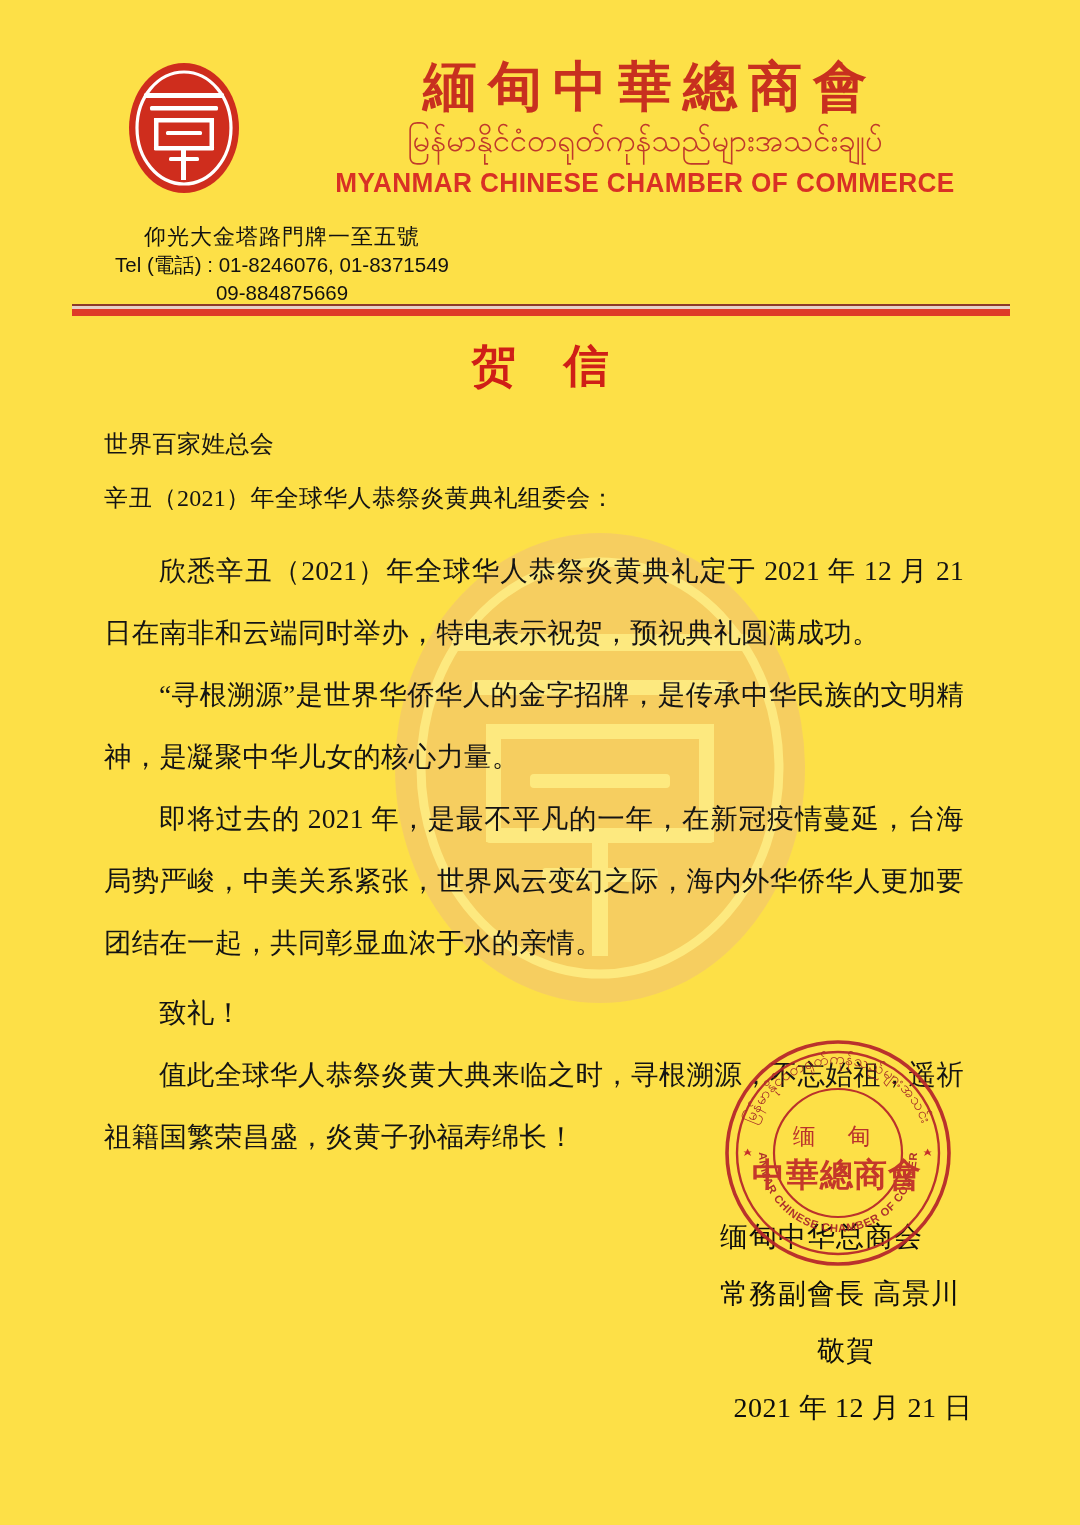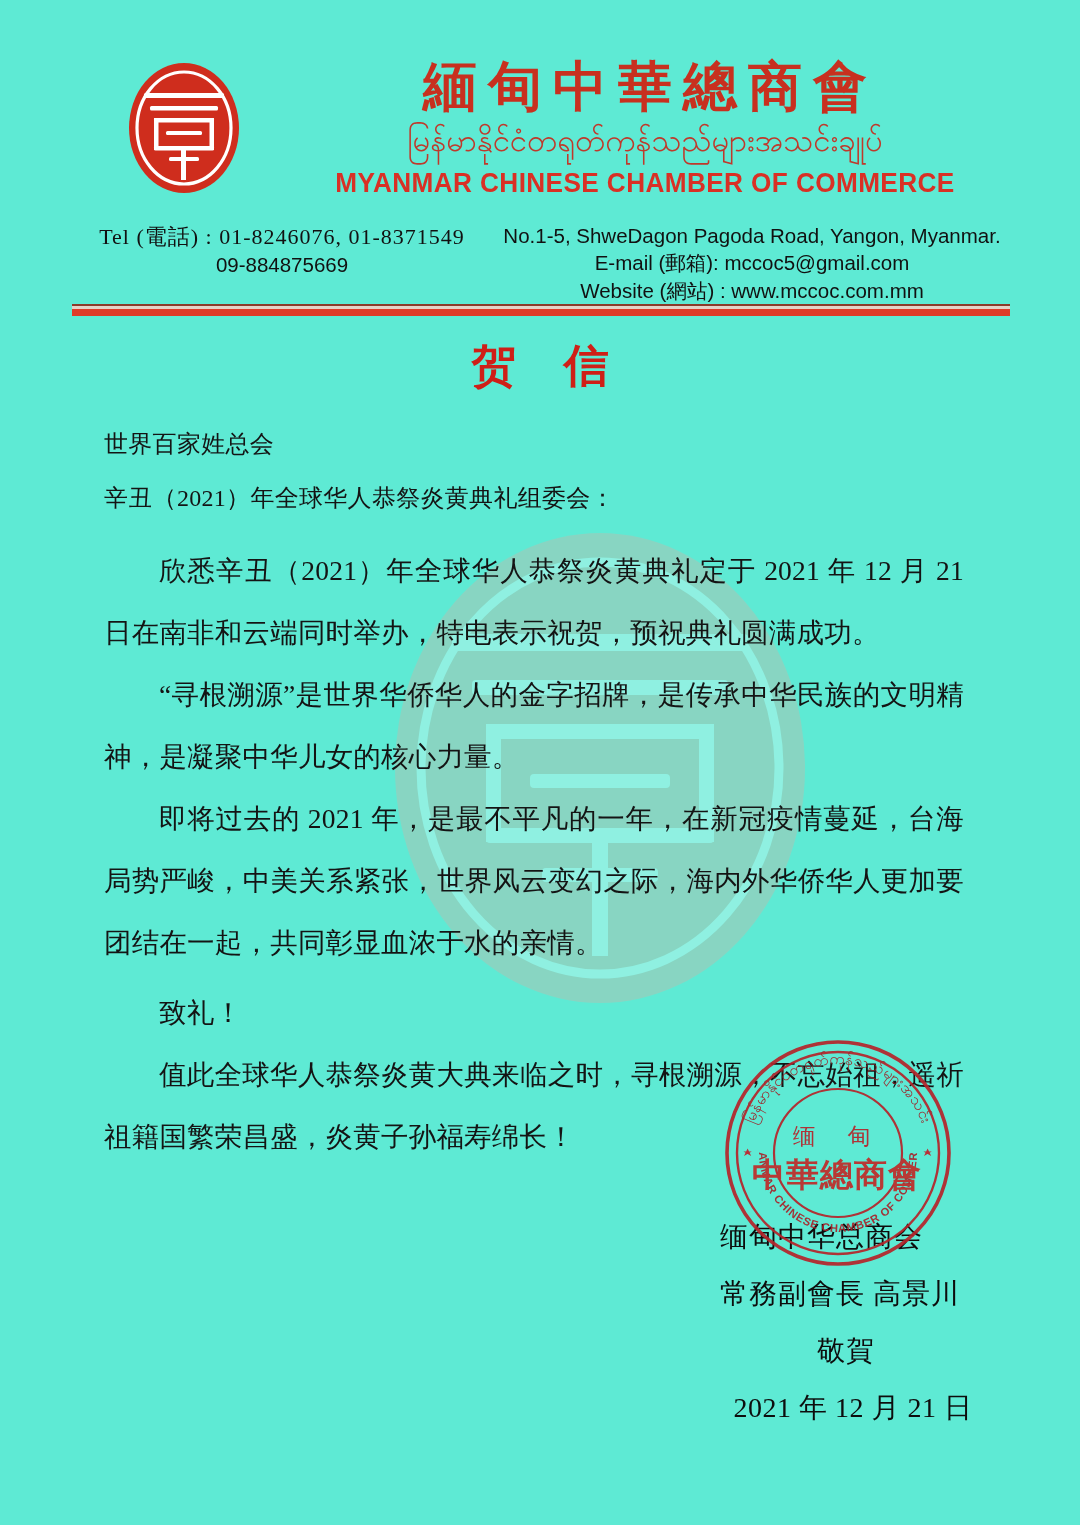--- a/index.html
+++ b/index.html
@@ -9,21 +9,21 @@
   }
   body {
     font-family: "Liberation Serif", "DejaVu Serif", serif;
     color: #141414;
   }
 
   .page {
     position: relative;
     width: 1080px;
     height: 1525px;
-    background: #5eead4;
+    background: #fde047;
     overflow: hidden;
   }
 
   
   .watermark {
     position: absolute;
     left: 390px;
     top: 528px;
     width: 420px;
     height: 480px;
@@ -258,27 +258,23 @@
     </div>
 
     <div class="org-names">
       <div class="org-name-cn">緬甸中華總商會</div>
       <div class="org-name-my">မြန်မာနိုင်ငံတရုတ်ကုန်သည်များအသင်းချုပ်</div>
       <div class="org-name-en">MYANMAR CHINESE CHAMBER OF COMMERCE</div>
     </div>
 
     <div class="contact">
       <div class="contact-col contact-left">
+        <div class="contact-line">仰光大金塔路門牌一至五號</div>
         <div class="contact-line">Tel (電話) : 01-8246076, 01-8371549</div>
         <div class="contact-line">09-884875669</div>
-      </div>
-      <div class="contact-col contact-right">
-        <div class="contact-line">No.1-5, ShweDagon Pagoda Road, Yangon, Myanmar.</div>
-        <div class="contact-line">E-mail (郵箱): mccoc5@gmail.com</div>
-        <div class="contact-line">Website (網站) : www.mccoc.com.mm</div>
       </div>
     </div>
   </div>
 
   <div class="rule-wrap">
     <div class="rule-thin"></div>
     <div class="rule-gap"></div>
     <div class="rule-thick"></div>
   </div>
 

